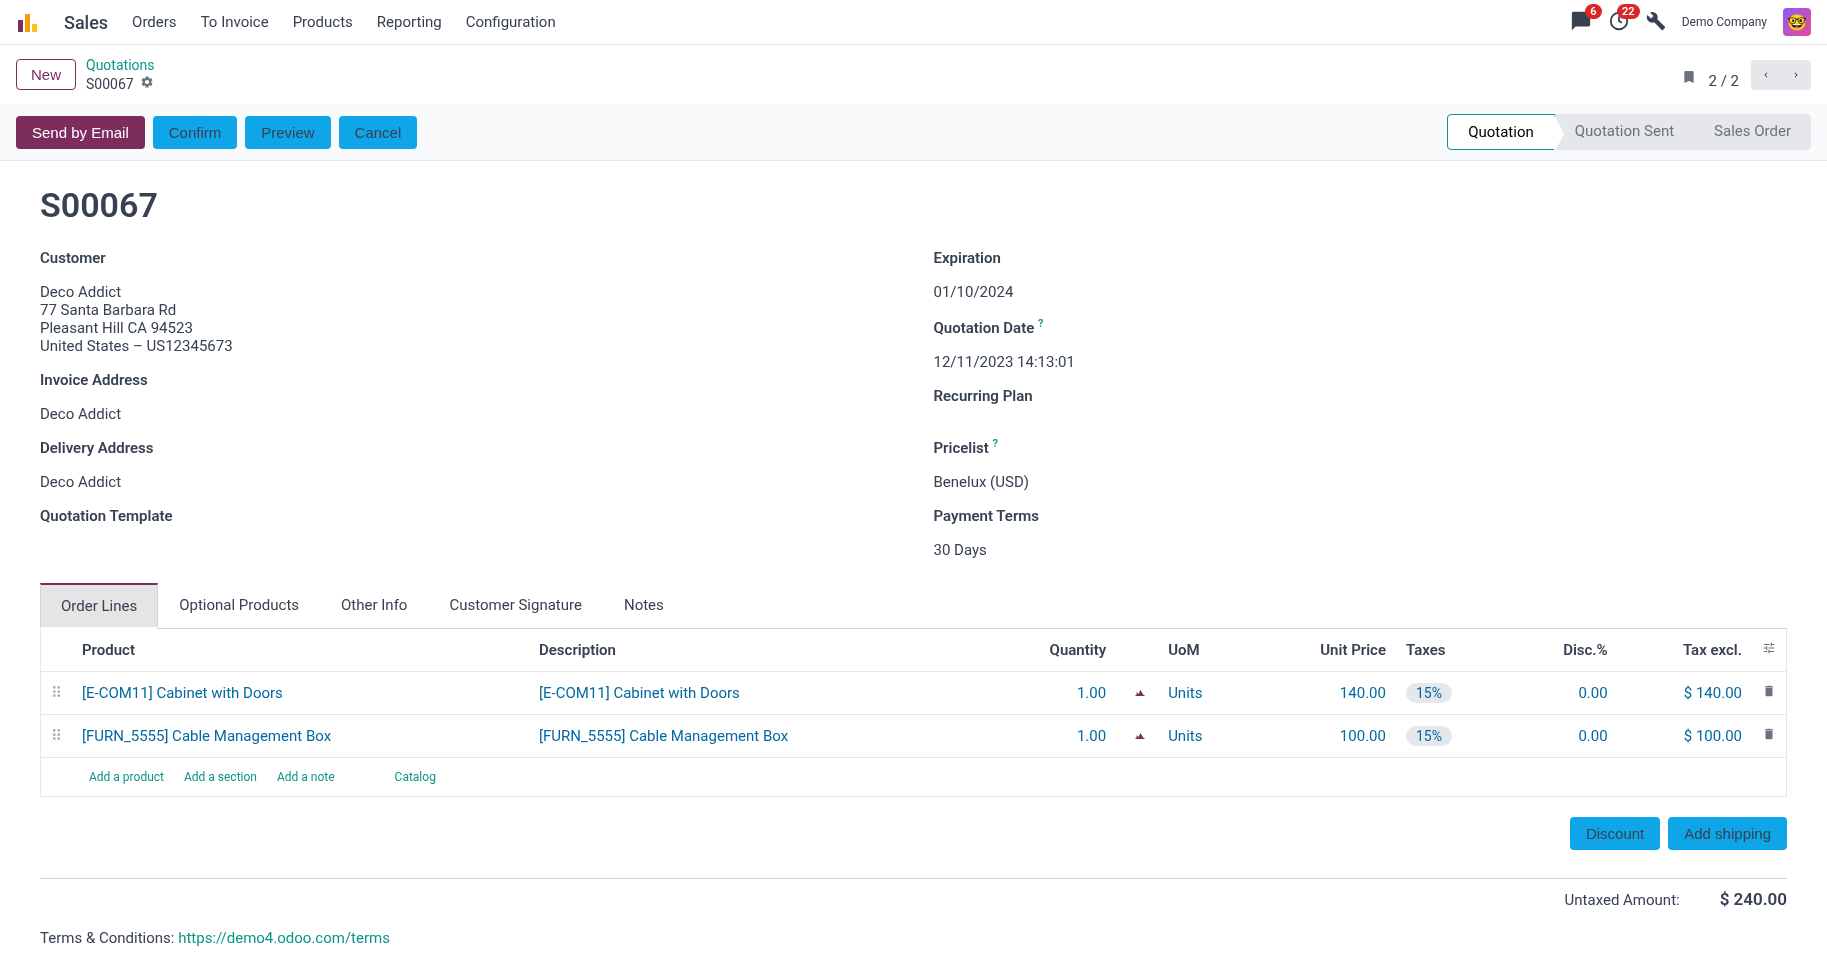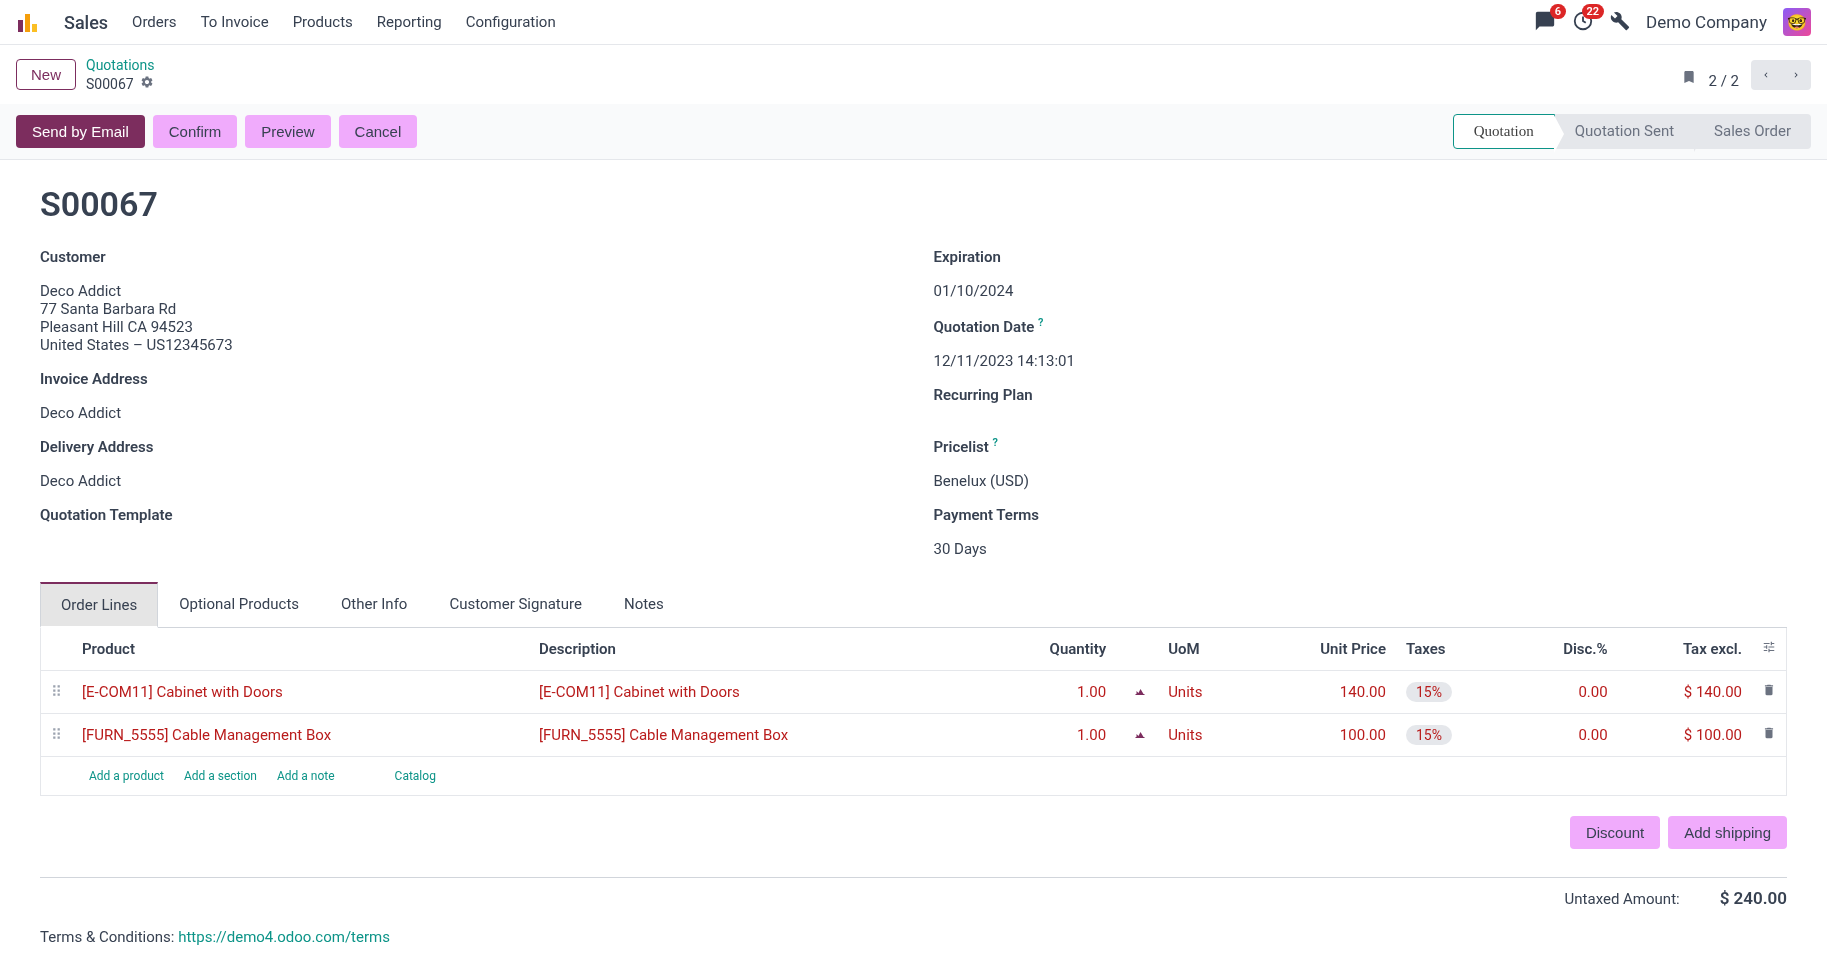--- a/index.html
+++ b/index.html
@@ -6,60 +6,60 @@
 body { font-family: -apple-system, BlinkMacSystemFont, "Segoe UI", Roboto, sans-serif; font-size: 14px; color: #374151; background: #fff; }
 .topnav { display: flex; align-items: center; padding: 8px 16px; border-bottom: 1px solid #e5e7eb; gap: 24px; }
 .logo { width: 24px; height: 24px; }
 .logo svg { width: 100%; height: 100%; }
 .app-name { font-size: 18px; font-weight: 500; color: #374151; }
 .nav-links { display: flex; gap: 24px; }
 .nav-link { color: #374151; cursor: pointer; font-size: 15px; }
 .nav-right { margin-left: auto; display: flex; align-items: center; gap: 16px; }
 .icon-badge { position: relative; cursor: pointer; }
 .badge { position: absolute; top: -6px; right: -10px; background: #dc2626; color: white; border-radius: 10px; font-size: 11px; padding: 1px 5px; font-weight: 600; }
-.company { font-size: 17px; color: #374151; }
+.company { font-size: 12px; color: #374151; }
 .avatar { width: 28px; height: 28px; border-radius: 4px; background: linear-gradient(135deg, #8b5cf6, #ec4899); display: flex; align-items: center; justify-content: center; font-size: 16px; }
 .breadcrumb-bar { display: flex; align-items: center; padding: 12px 16px; gap: 10px; }
 .btn-new { border: 1px solid #7c2d5e; color: #7c2d5e; background: white; padding: 6px 14px; border-radius: 4px; font-size: 15px; cursor: pointer; font-weight: 500; }
 .breadcrumb-col { display: flex; flex-direction: column; gap: 2px; }
 .breadcrumb-link { color: #0d9488; font-size: 14px; cursor: pointer; }
 .breadcrumb-current { font-size: 14px; color: #374151; display: flex; align-items: center; gap: 6px; }
 .pager { margin-left: auto; display: flex; align-items: flex-end; gap: 12px; }
 .pager-text { font-size: 15px; color: #374151; }
 .pager-btns { display: flex; }
 .pager-btn { width: 30px; height: 30px; background: #e5e7eb; display: flex; align-items: center; justify-content: center; cursor: pointer; border: none; }
 .pager-btn:first-child { border-radius: 4px 0 0 4px; }
 .pager-btn:last-child { border-radius: 0 4px 4px 0; }
 .action-bar { display: flex; align-items: center; padding: 10px 16px; gap: 8px; border-bottom: 1px solid #e5e7eb; background: #f9fafb; }
 .btn-primary { background: #7c2d5e; color: white; border: none; padding: 8px 16px; border-radius: 4px; font-size: 15px; cursor: pointer; font-weight: 500; }
-.btn-secondary { background: #f0abfc; color: #374151; border: none; padding: 8px 16px; border-radius: 4px; font-size: 15px; cursor: pointer; }
+.btn-secondary { background: #0ea5e9; color: #374151; border: none; padding: 8px 16px; border-radius: 4px; font-size: 15px; cursor: pointer; }
 .status-stages { margin-left: auto; display: flex; }
 .stage { padding: 8px 20px; background: #f3f4f6; color: #6b7280; position: relative; cursor: pointer; font-size: 15px; }
-.stage.active { background: white; color: #404040; border: 1px solid #0d9488; border-radius: 4px 0 0 4px; z-index: 2; font-family: Liberation Serif, serif; }
+.stage.active { background: white; color: #000000; border: 1px solid #0d9488; border-radius: 4px 0 0 4px; z-index: 2; }
 .stage:not(.active) { background: #e5e7eb; }
 .stage::after { content: ''; position: absolute; right: -10px; top: 0; width: 0; height: 0; border-top: 19px solid transparent; border-bottom: 19px solid transparent; border-left: 10px solid #e5e7eb; z-index: 1; }
 .stage.active::after { border-left-color: white; }
 .stage:last-child::after { display: none; }
 .stage:last-child { border-radius: 0 4px 4px 0; }
 .main { padding: 24px 40px; }
 .doc-title { font-size: 34px; font-weight: 600; color: #374151; margin-bottom: 24px; }
 .form-grid { display: grid; grid-template-columns: 1fr 1fr; gap: 40px; margin-bottom: 24px; }
 .form-col { display: flex; flex-direction: column; gap: 16px; }
 .form-row { display: flex; gap: 16px; flex-direction: column; }
 .form-label { width: 150px; font-weight: 600; color: #374151; font-size: 15px; flex-shrink: 0; }
 .form-value { font-size: 15px; color: #374151; }
 .help-icon { color: #0d9488; font-size: 11px; vertical-align: super; cursor: pointer; }
 .tabs { display: flex; border-bottom: 1px solid #d1d5db; margin-bottom: 0; }
 .tab { padding: 12px 20px; cursor: pointer; font-size: 15px; color: #374151; border: 1px solid transparent; border-bottom: none; }
 .tab.active { border-color: #d1d5db; border-bottom: 2px solid white; margin-bottom: -1px; background: #e5e5e5; border-top: 2px solid #7c2d5e; }
 .table-wrapper { border: 1px solid #e5e7eb; border-top: none; }
 table { width: 100%; border-collapse: collapse; }
 th { text-align: left; padding: 12px 10px; font-weight: 600; font-size: 15px; color: #374151; border-bottom: 1px solid #e5e7eb; }
 th.right, td.right { text-align: right; }
-td { padding: 12px 10px; font-size: 15px; color: #b91c1c; border-bottom: 1px solid #e5e7eb; }
+td { padding: 12px 10px; font-size: 15px; color: #0369a1; border-bottom: 1px solid #e5e7eb; }
 .drag-handle { cursor: move; color: #9ca3af; }
 .tax-pill { background: #e5e7eb; padding: 2px 10px; border-radius: 10px; font-size: 14px; }
 .chart-icon { color: #7c2d5e; margin-left: 6px; cursor: pointer; }
 .trash-icon { color: #6b7280; cursor: pointer; }
 .add-row { padding: 12px 10px 12px 48px; display: flex; gap: 20px; }
 .add-link { color: #0d9488; cursor: pointer; font-size: 12px; text-align: right; }
 .footer-actions { display: flex; justify-content: flex-end; gap: 8px; padding: 20px 0; }
 .totals { display: flex; justify-content: flex-end; padding: 10px 0; border-top: 1px solid #d1d5db; margin-top: 8px; }
 .totals-row { display: flex; gap: 40px; align-items: baseline; margin-left: 12px; }
 .total-label { font-size: 15px; color: #374151; }

